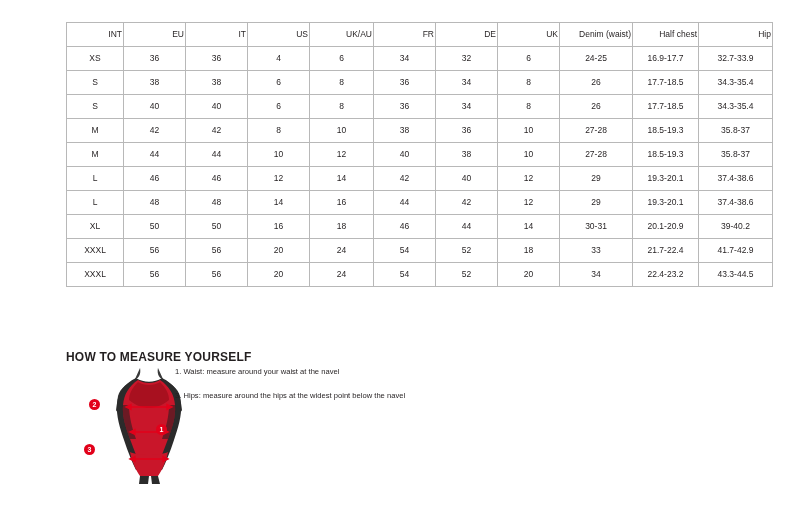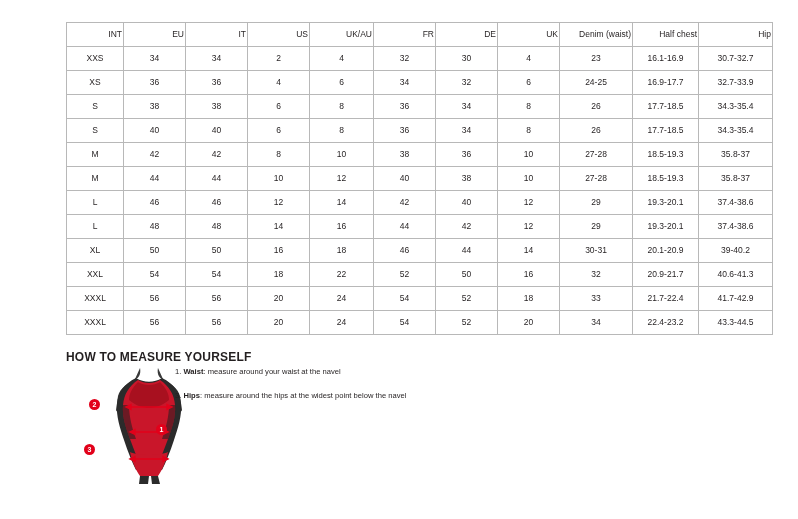--- a/index.html
+++ b/index.html
@@ -86,21 +86,21 @@
     width: 420px;
   }
   .measure-item {
     font-size: 7.6px;
     line-height: 11px;
     color: #231f20;
     margin-bottom: 13px;
     white-space: nowrap;
   }
   .measure-item .num { }
-  .measure-item b { font-weight: bold; }
+  .measure-item b { font-weight: normal; }
 
   .bullet {
     position: absolute;
     width: 11px;
     height: 11px;
     border-radius: 50%;
     background: #e2001a;
     color: #ffffff;
     font-size: 7px;
     line-height: 11px;
@@ -138,33 +138,20 @@
           <th>FR</th>
           <th>DE</th>
           <th>UK</th>
           <th>Denim (waist)</th>
           <th>Half chest</th>
           <th>Hip</th>
         </tr>
       </thead>
       <tbody>
         <tr>
-          <td>XXS</td>
-          <td>34</td>
-          <td>34</td>
-          <td>2</td>
-          <td>4</td>
-          <td>32</td>
-          <td>30</td>
-          <td>4</td>
-          <td>23</td>
-          <td>16.1-16.9</td>
-          <td>30.7-32.7</td>
-        </tr>
-        <tr>
           <td>XS</td>
           <td>36</td>
           <td>36</td>
           <td>4</td>
           <td>6</td>
           <td>34</td>
           <td>32</td>
           <td>6</td>
           <td>24-25</td>
           <td>16.9-17.7</td>
@@ -255,33 +242,20 @@
           <td>16</td>
           <td>18</td>
           <td>46</td>
           <td>44</td>
           <td>14</td>
           <td>30-31</td>
           <td>20.1-20.9</td>
           <td>39-40.2</td>
         </tr>
         <tr>
-          <td>XXL</td>
-          <td>54</td>
-          <td>54</td>
-          <td>18</td>
-          <td>22</td>
-          <td>52</td>
-          <td>50</td>
-          <td>16</td>
-          <td>32</td>
-          <td>20.9-21.7</td>
-          <td>40.6-41.3</td>
-        </tr>
-        <tr>
           <td>XXXL</td>
           <td>56</td>
           <td>56</td>
           <td>20</td>
           <td>24</td>
           <td>54</td>
           <td>52</td>
           <td>18</td>
           <td>33</td>
           <td>21.7-22.4</td>

